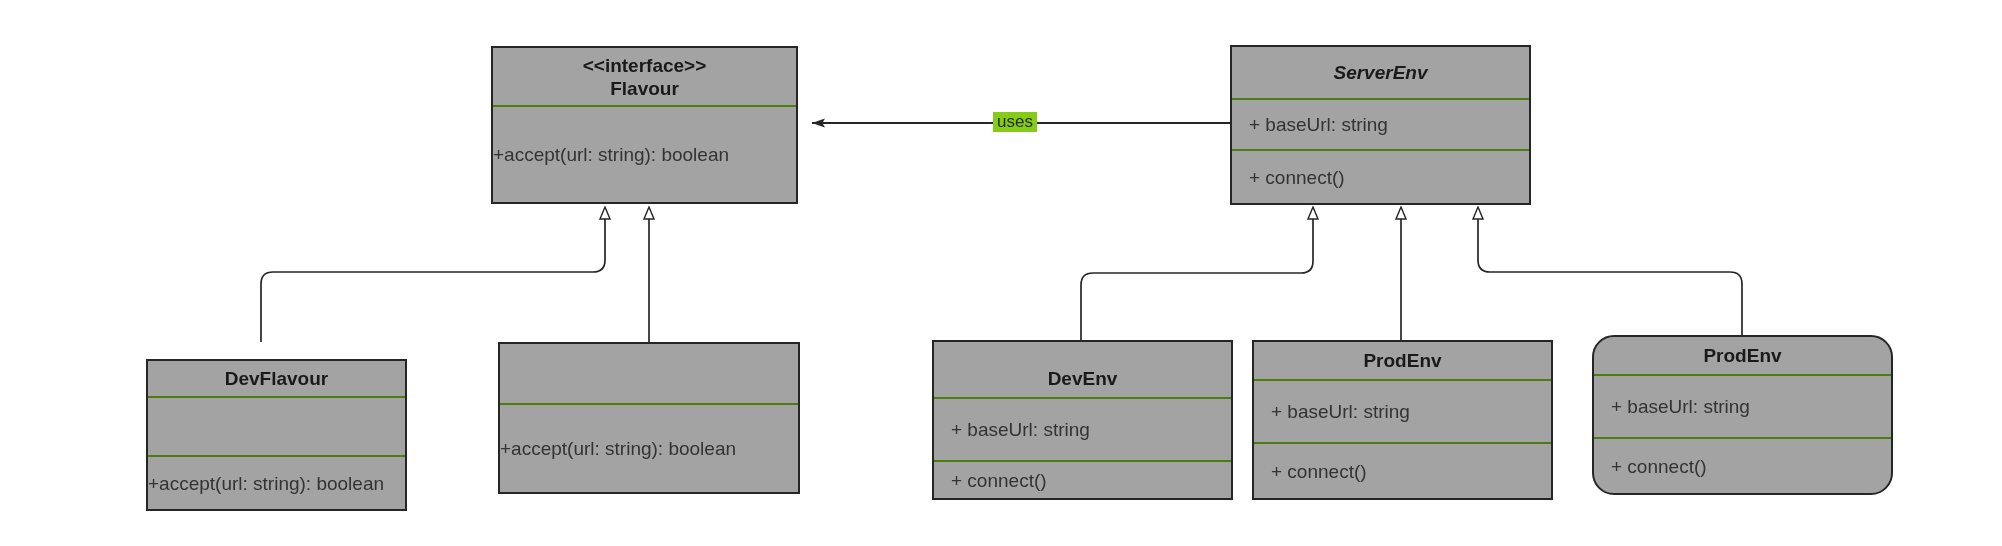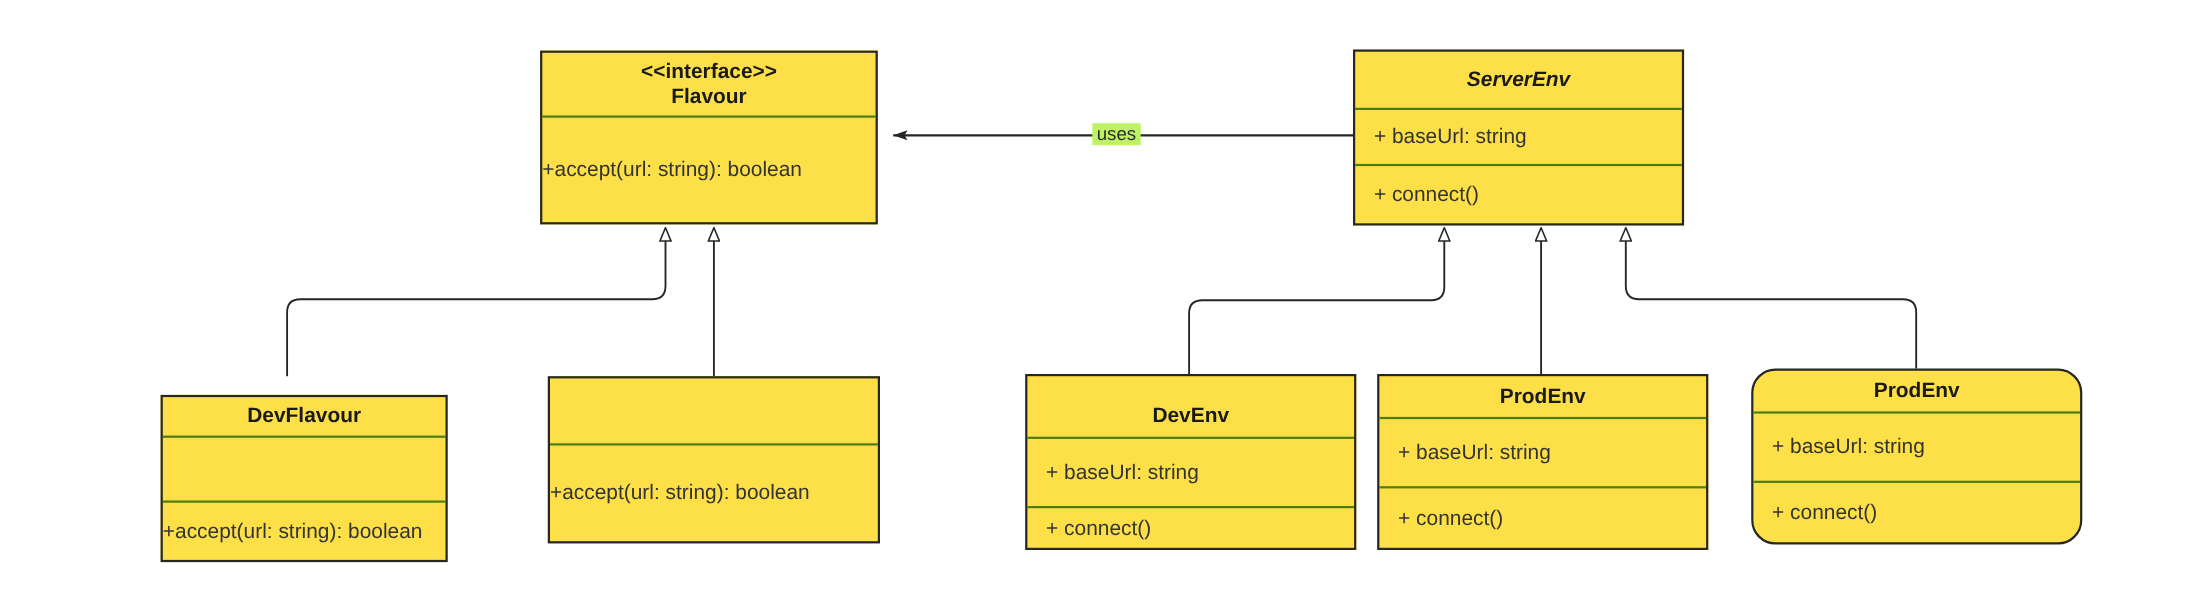--- a/index.html
+++ b/index.html
@@ -24,21 +24,21 @@
     left: 0;
     top: 0;
     width: 2002px;
     height: 546px;
     pointer-events: none;
   }
   .uml-class {
     position: absolute;
     box-sizing: border-box;
     border: 2px solid #262626;
-    background: #fde047;
+    background: #a3a3a3;
     display: flex;
     flex-direction: column;
   }
   .compartment {
     box-sizing: border-box;
     display: flex;
     align-items: center;
     overflow: hidden;
   }
   .compartment + .compartment {
@@ -72,21 +72,21 @@
     font-size: 19px;
     line-height: 23px;
     color: #333333;
     white-space: nowrap;
   }
   .edge-label {
     position: absolute;
     font-size: 17px;
     line-height: 20px;
     color: #2b2b2b;
-    background: #bef264;
+    background: #84cc16;
     padding: 0 4px;
     white-space: nowrap;
   }
 </style>
 </head>
 <body>
 
 <div id="canvas">
 
   <svg class="edge-layer" viewBox="0 0 2002 546" xmlns="http://www.w3.org/2000/svg">

